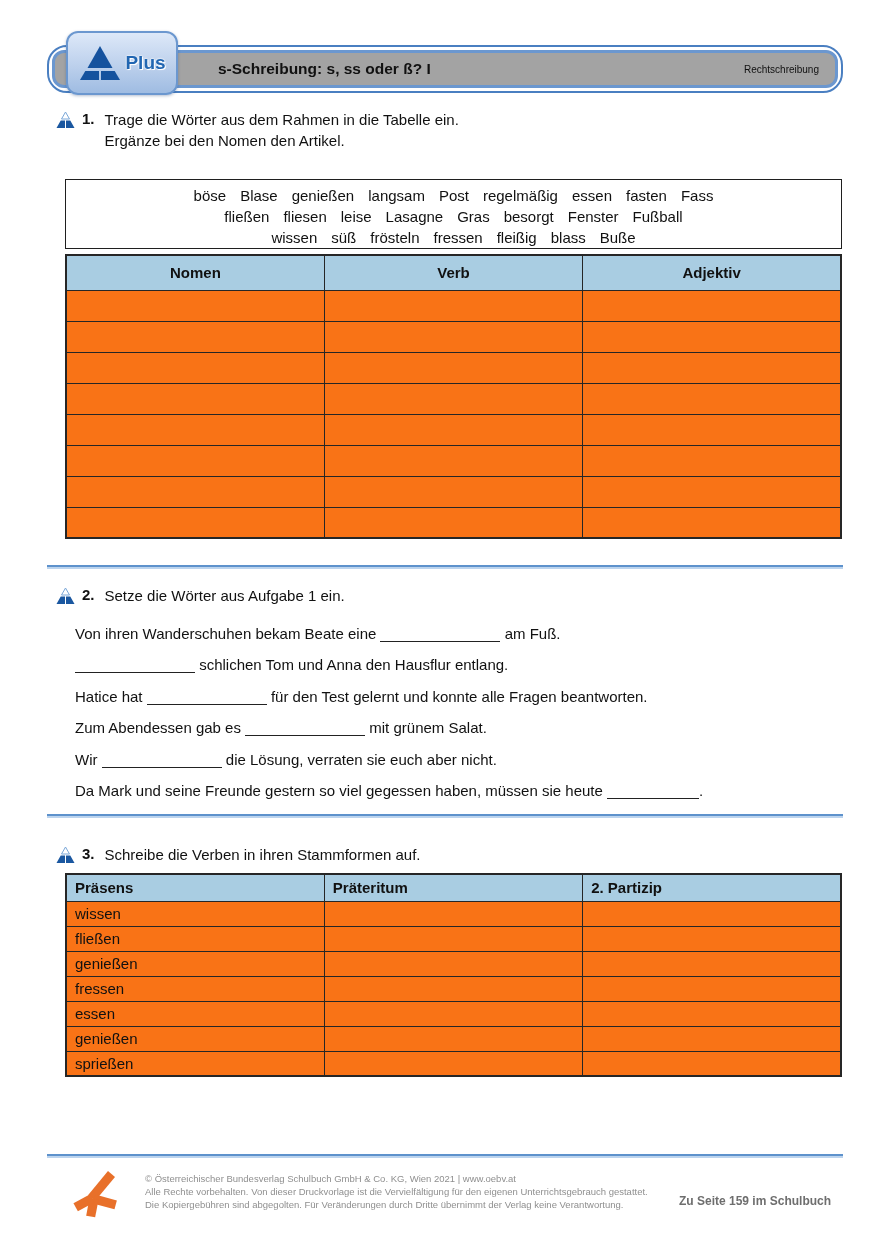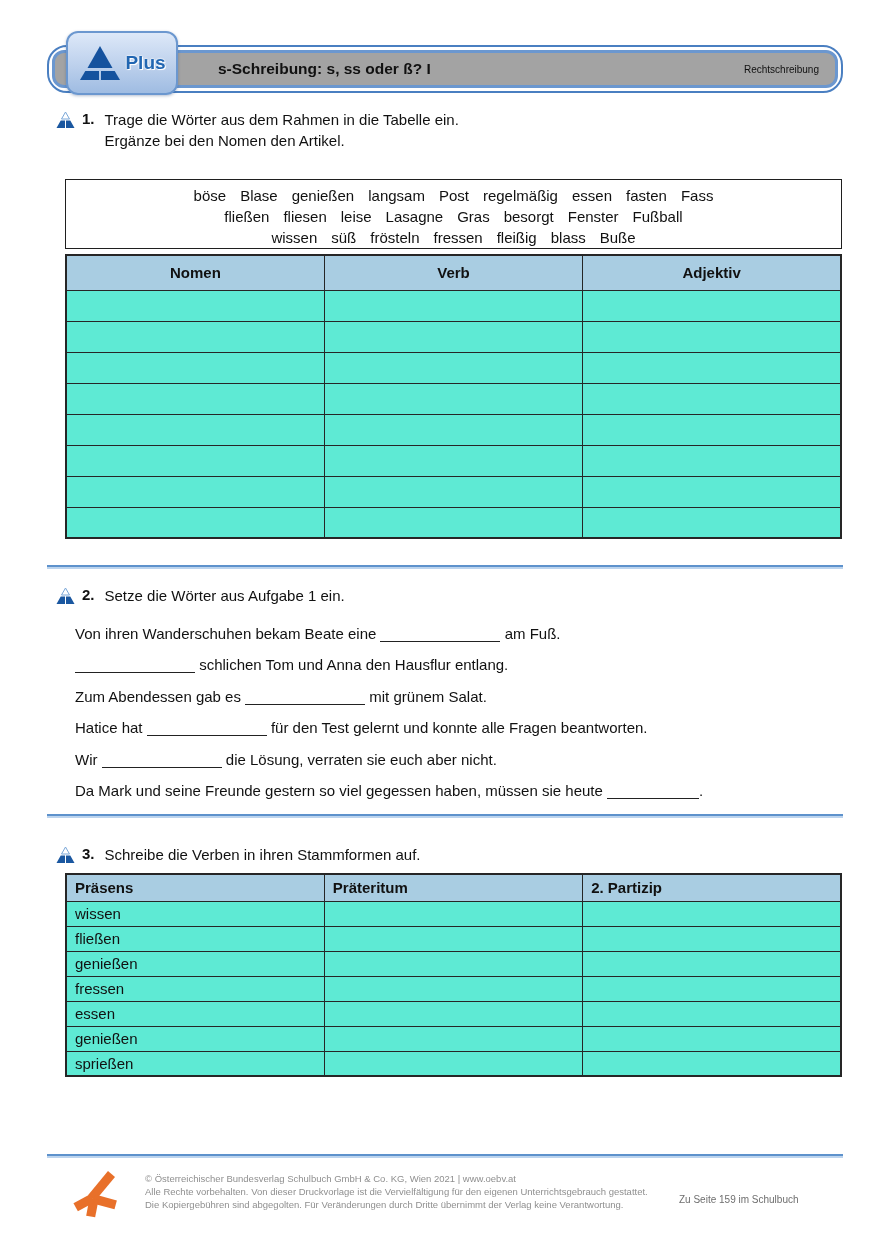--- a/index.html
+++ b/index.html
@@ -32,21 +32,21 @@
   .task1 { top:110px; } .task2 { top:586px; } .task3 { top:845px; }
 
   
   .word-box { position:absolute; left:65px; top:179px; width:777px; height:70px;
     border:1.5px solid #1f1f1f; text-align:center; padding-top:5px; background:#fff; }
   .word-line { line-height:21px; font-size:15px; color:#111; white-space:nowrap; }
   .word { margin:0 7px; }
 
   
   table { position:absolute; border-collapse:collapse; table-layout:fixed;
-    width:777px; left:65px; background:#5eead4; border:2px solid #262626; }
+    width:777px; left:65px; background:#f97316; border:2px solid #262626; }
   th, td { border:1px solid #262626; font-size:15px; color:#111; }
   .table1 { top:254px; }
   .table1 th { background:#a9cde2; height:35px; text-align:center; font-weight:bold; }
   .table1 td { height:31px; }
   .table3 { top:873px; }
   .table3 th { background:#a9cde2; height:27px; text-align:left; padding-left:8px; font-weight:bold; }
   .table3 td { height:25px; padding-left:8px; }
 
   
   .rule { position:absolute; left:47px; width:796px; height:4px;
@@ -56,22 +56,22 @@
   
   .sentences { position:absolute; left:75px; top:618px; width:780px; }
   .sentence { line-height:31.4px; font-size:15px; color:#111; white-space:nowrap; }
   .blank { display:inline-block; width:120px; height:12px;
     border-bottom:1.2px solid #222; margin-bottom:-3px; }
 
   
   .footer-logo { position:absolute; left:69px; top:1169px; width:50px; height:50px; }
   .footer-text { position:absolute; left:145px; top:1172px; width:545px;
     font-size:9.5px; line-height:13px; color:#8f8f8f; }
-  .page-ref { position:absolute; left:679px; top:1194px; font-size:10px;
-    font-weight:normal; color:#6e6e6e; }
+  .page-ref { position:absolute; left:679px; top:1194px; font-size:12px;
+    font-weight:bold; color:#6e6e6e; }
 </style>
 </head>
 <body>
 
 <div class="page">
 
   <div class="header-outer">
     <div class="header-inner">
       <span class="header-title">s-Schreibung: s, ss oder ß? I</span>
       <span class="header-right">Rechtschreibung</span>
@@ -166,22 +166,22 @@
       <polygon points="11.5,19 20,19 20,34 3,34" fill="#1a57a0"></polygon>
       <polygon points="22,19 30.5,19 39,34 22,34" fill="#1a57a0"></polygon>
     </svg>
     <span class="num">2.</span>
     <span class="instr">Setze die Wörter aus Aufgabe 1 ein.</span>
   </div>
 
   <div class="sentences">
       <div class="sentence"><span>Von ihren Wanderschuhen bekam Beate eine </span><span class="blank"></span><span> am Fuß.</span></div>
       <div class="sentence"><span class="blank"></span><span> schlichen Tom und Anna den Hausflur entlang.</span></div>
+      <div class="sentence"><span>Hatice hat </span><span class="blank"></span><span> für den Test gelernt und konnte alle Fragen beantworten.</span></div>
       <div class="sentence"><span>Zum Abendessen gab es </span><span class="blank"></span><span> mit grünem Salat.</span></div>
-      <div class="sentence"><span>Hatice hat </span><span class="blank"></span><span> für den Test gelernt und konnte alle Fragen beantworten.</span></div>
       <div class="sentence"><span>Wir </span><span class="blank"></span><span> die Lösung, verraten sie euch aber nicht.</span></div>
       <div class="sentence"><span>Da Mark und seine Freunde gestern so viel gegessen haben, müssen sie heute </span><span class="blank" style="width: 92px;"></span><span>.</span></div>
     </div>
 
   <div class="rule rule2"></div>
 
   <div class="task task3">
     <svg class="ticon" viewBox="0 0 42 36">
       <polygon points="21,2 13,16 29,16" fill="#ffffff" stroke="#7aa7d8" stroke-width="2"></polygon>
       <polygon points="11.5,19 20,19 20,34 3,34" fill="#1a57a0"></polygon>

